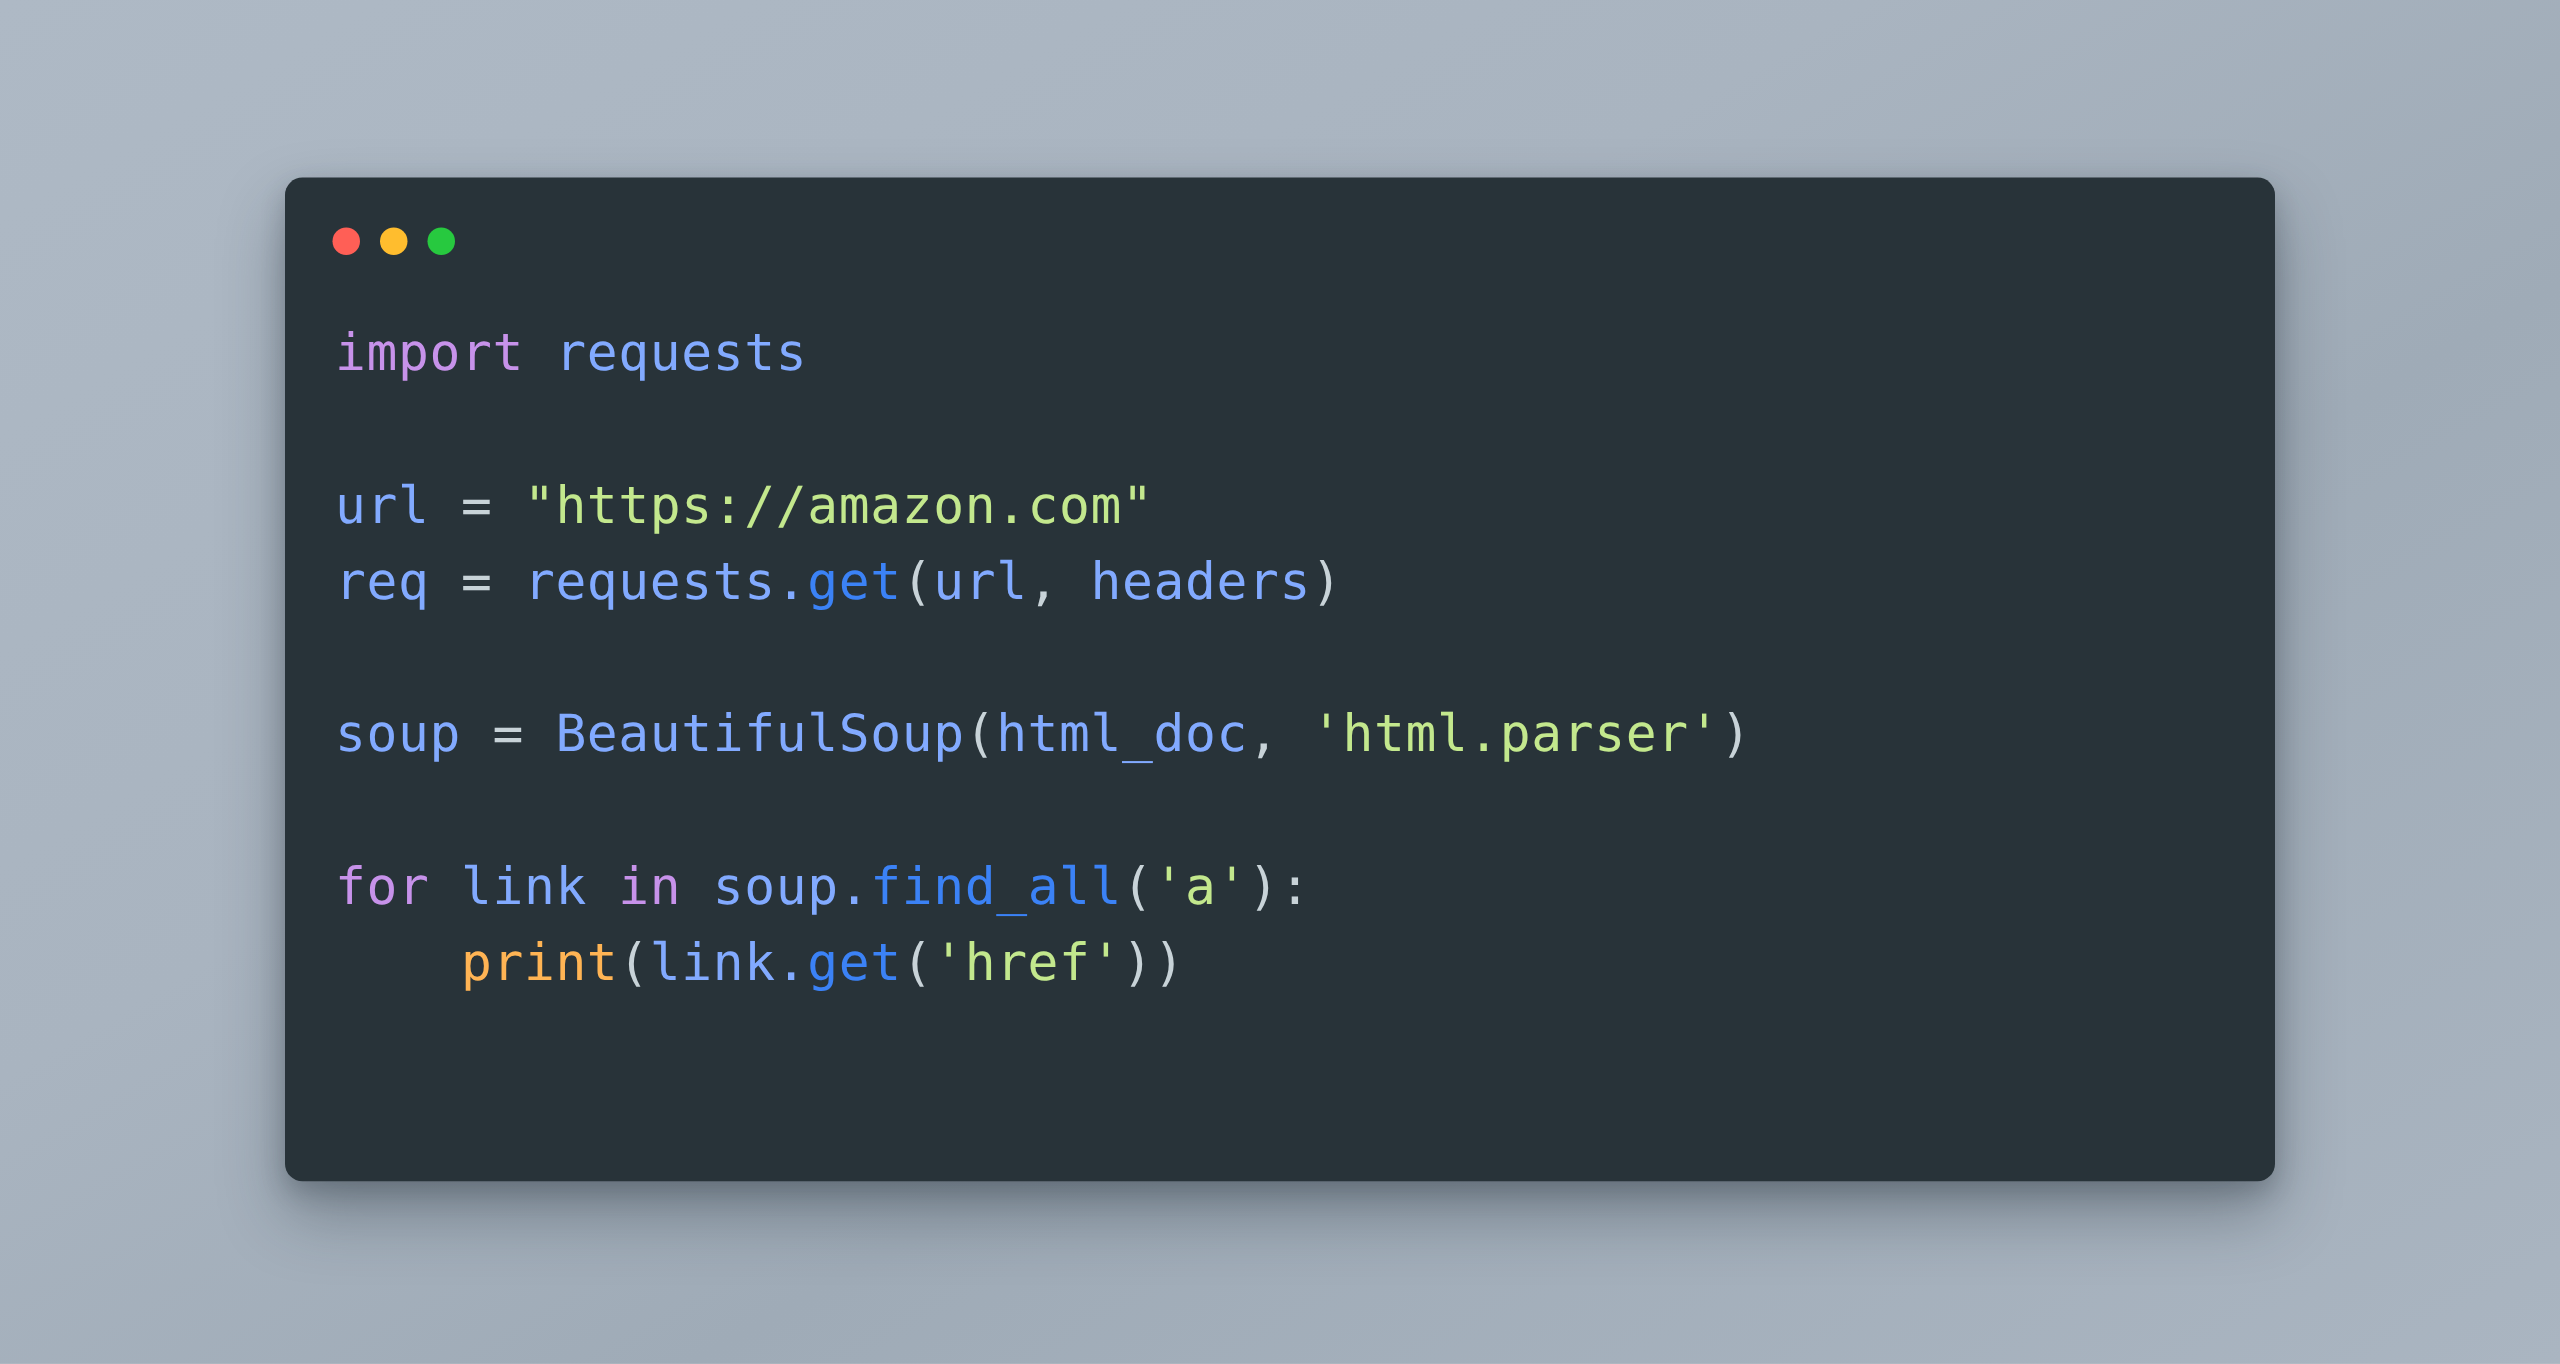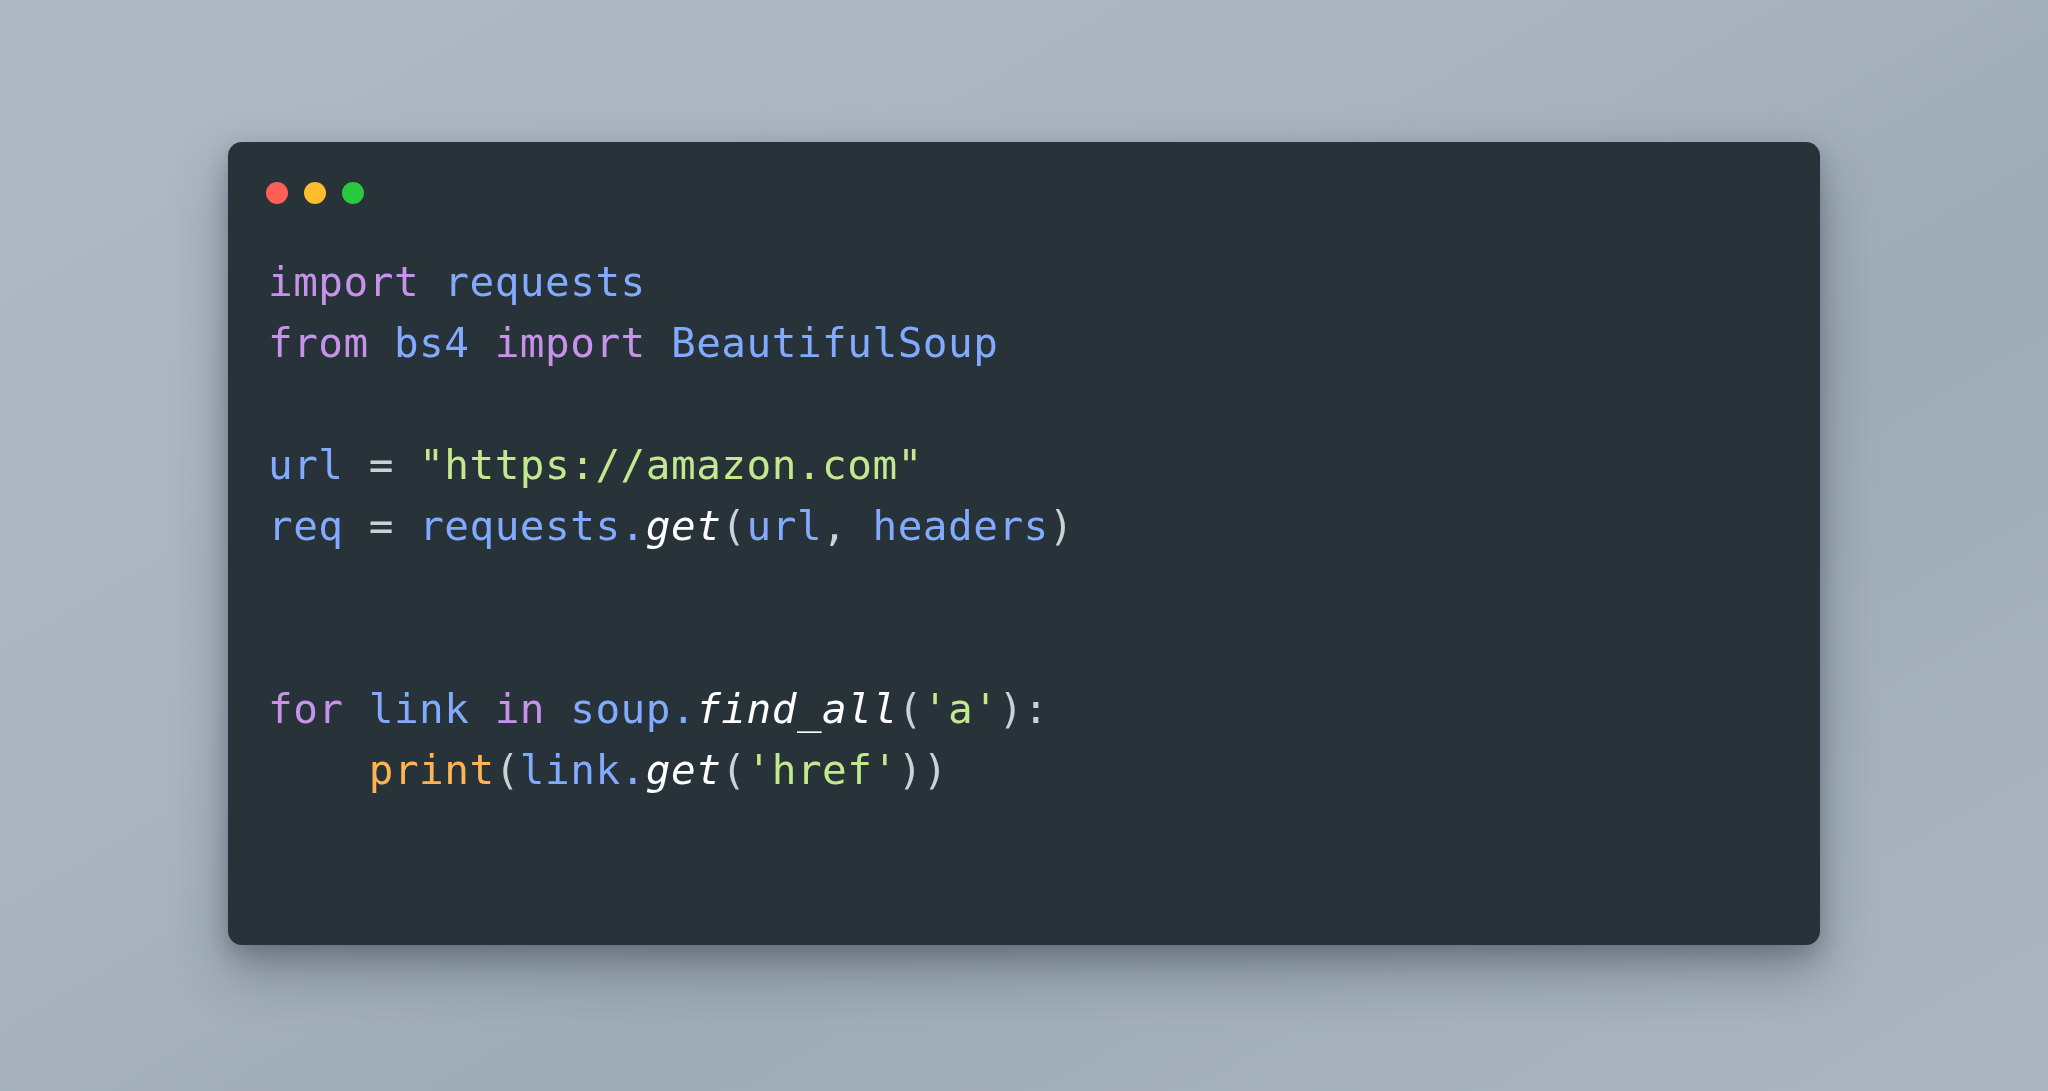--- a/index.html
+++ b/index.html
@@ -74,46 +74,46 @@
     letter-spacing: 0.5px;
     color: #c8d3d8;
     white-space: pre;
     tab-size: 4;
   }
   .code-line { display: block; min-height: 61px; }
 
   
   .t-kw      { color: #c792ea; }            
   .t-var     { color: #82aaff; }            
-  .t-fn      { color: #ffffff; font-style: italic; }            
+  .t-fn      { color: #3b82f6; }            
   .t-str     { color: #c3e88d; }            
   .t-builtin { color: #ffb martyr; margin-top: 19px; }
   .t-builtin { color: #ffb454; }            
   .t-punct   { color: #c8d3d8; }
 </style>
 </head>
 <body>
 
 <div id="stage">
 
   <div class="code-window">
 
     <div class="titlebar">
       <span class="dot dot-close"></span>
       <span class="dot dot-min"></span>
       <span class="dot dot-max"></span>
     </div>
 
     <div class="code-area">
       <pre class="code" id="code-block"><span class="code-line"><span class="t-kw">import</span><span class="t-punct"> </span><span class="t-var">requests</span>
-</span><span class="code-line"><span class="t-kw">from</span><span class="t-punct"> </span><span class="t-var">bs4</span><span class="t-punct"> </span><span class="t-kw">import</span><span class="t-punct"> </span><span class="t-var">BeautifulSoup</span>
 </span><span class="code-line">
 </span><span class="code-line"><span class="t-var">url</span><span class="t-punct"> </span><span class="t-punct">=</span><span class="t-punct"> </span><span class="t-str">"https://amazon.com"</span>
 </span><span class="code-line"><span class="t-var">req</span><span class="t-punct"> </span><span class="t-punct">=</span><span class="t-punct"> </span><span class="t-var">requests</span><span class="t-var">.</span><span class="t-fn">get</span><span class="t-punct">(</span><span class="t-var">url</span><span class="t-punct">,</span><span class="t-punct"> </span><span class="t-var">headers</span><span class="t-punct">)</span>
 </span><span class="code-line">
+</span><span class="code-line"><span class="t-var">soup</span><span class="t-punct"> </span><span class="t-punct">=</span><span class="t-punct"> </span><span class="t-var">BeautifulSoup</span><span class="t-punct">(</span><span class="t-var">html_doc</span><span class="t-punct">,</span><span class="t-punct"> </span><span class="t-str">'html.parser'</span><span class="t-punct">)</span>
 </span><span class="code-line">
 </span><span class="code-line"><span class="t-kw">for</span><span class="t-punct"> </span><span class="t-var">link</span><span class="t-punct"> </span><span class="t-kw">in</span><span class="t-punct"> </span><span class="t-var">soup</span><span class="t-var">.</span><span class="t-fn">find_all</span><span class="t-punct">(</span><span class="t-str">'a'</span><span class="t-punct">)</span><span class="t-punct">:</span>
 </span><span class="code-line"><span class="t-punct">    </span><span class="t-builtin">print</span><span class="t-punct">(</span><span class="t-var">link</span><span class="t-var">.</span><span class="t-fn">get</span><span class="t-punct">(</span><span class="t-str">'href'</span><span class="t-punct">)</span><span class="t-punct">)</span>
 </span></pre>
     </div>
 
   </div>
 
 </div>
 

